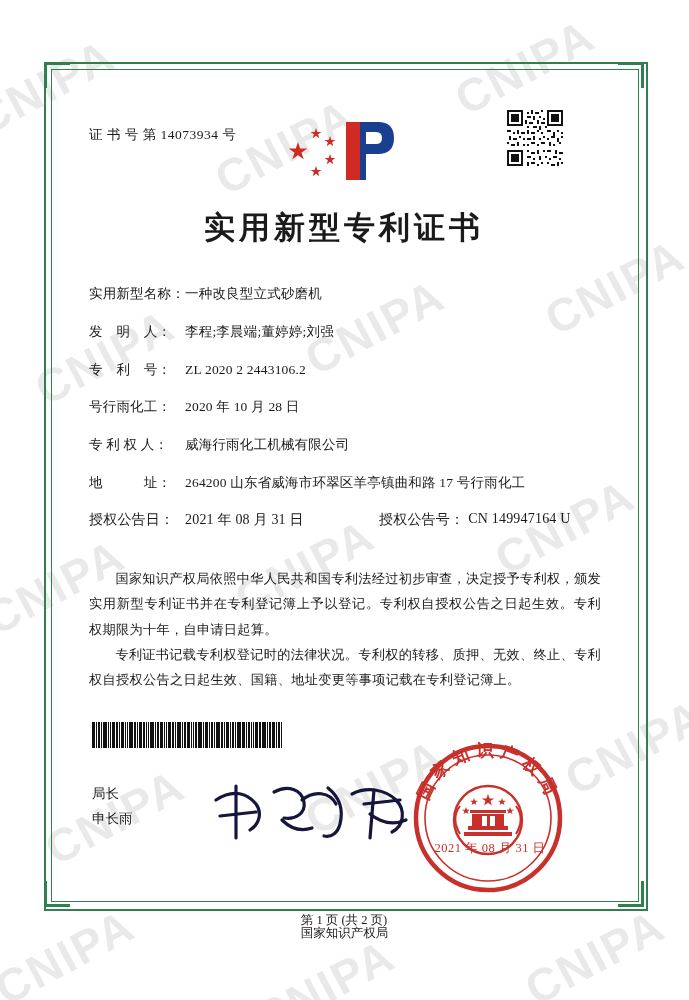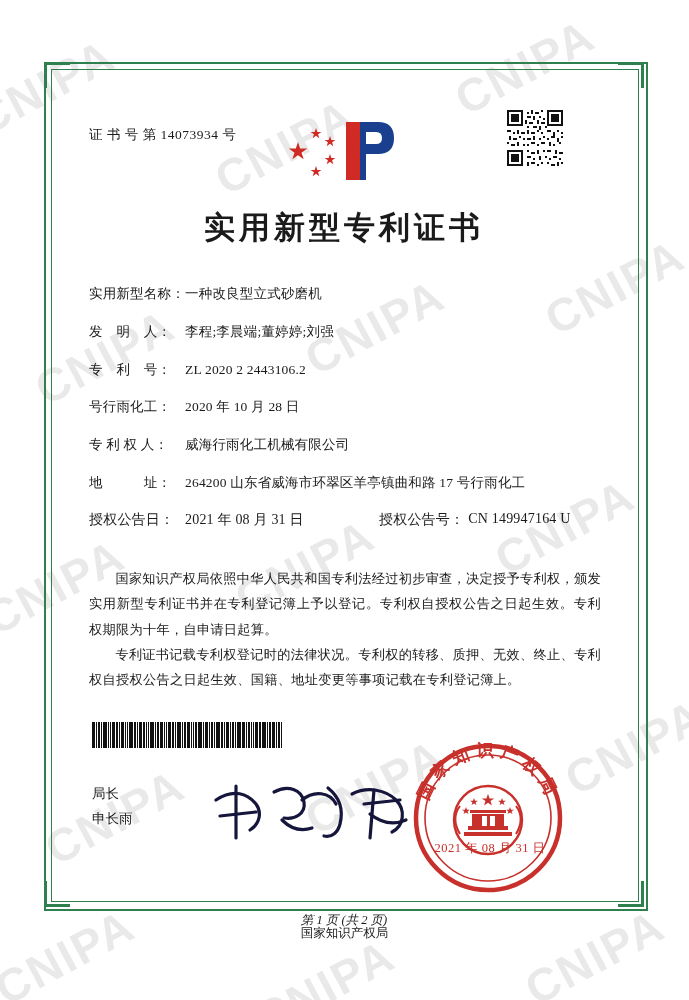--- a/index.html
+++ b/index.html
@@ -227,21 +227,20 @@
     letter-spacing: 0.5px;
   }
 
   .page-no {
     position: absolute;
     left: 0;
     top: 850px;
     width: 600px;
     text-align: center;
     font-size: 12.5px;
-    font-style: italic;
   }
 
   .footnote {
     position: absolute;
     left: 0;
     top: 925px;
     width: 689px;
     text-align: center;
     font-size: 12.5px;
     z-index: 3;

